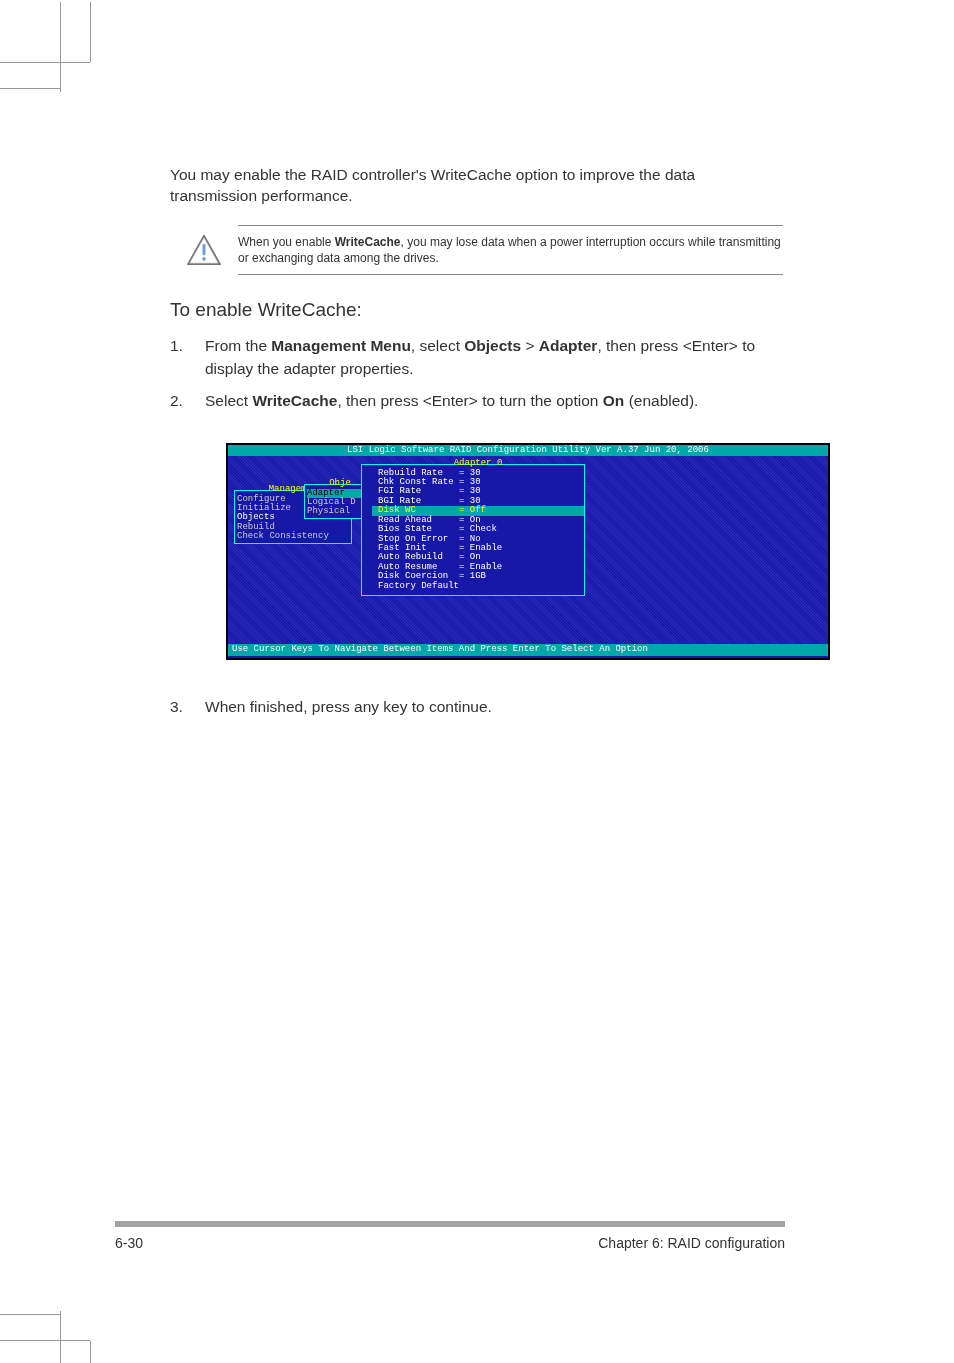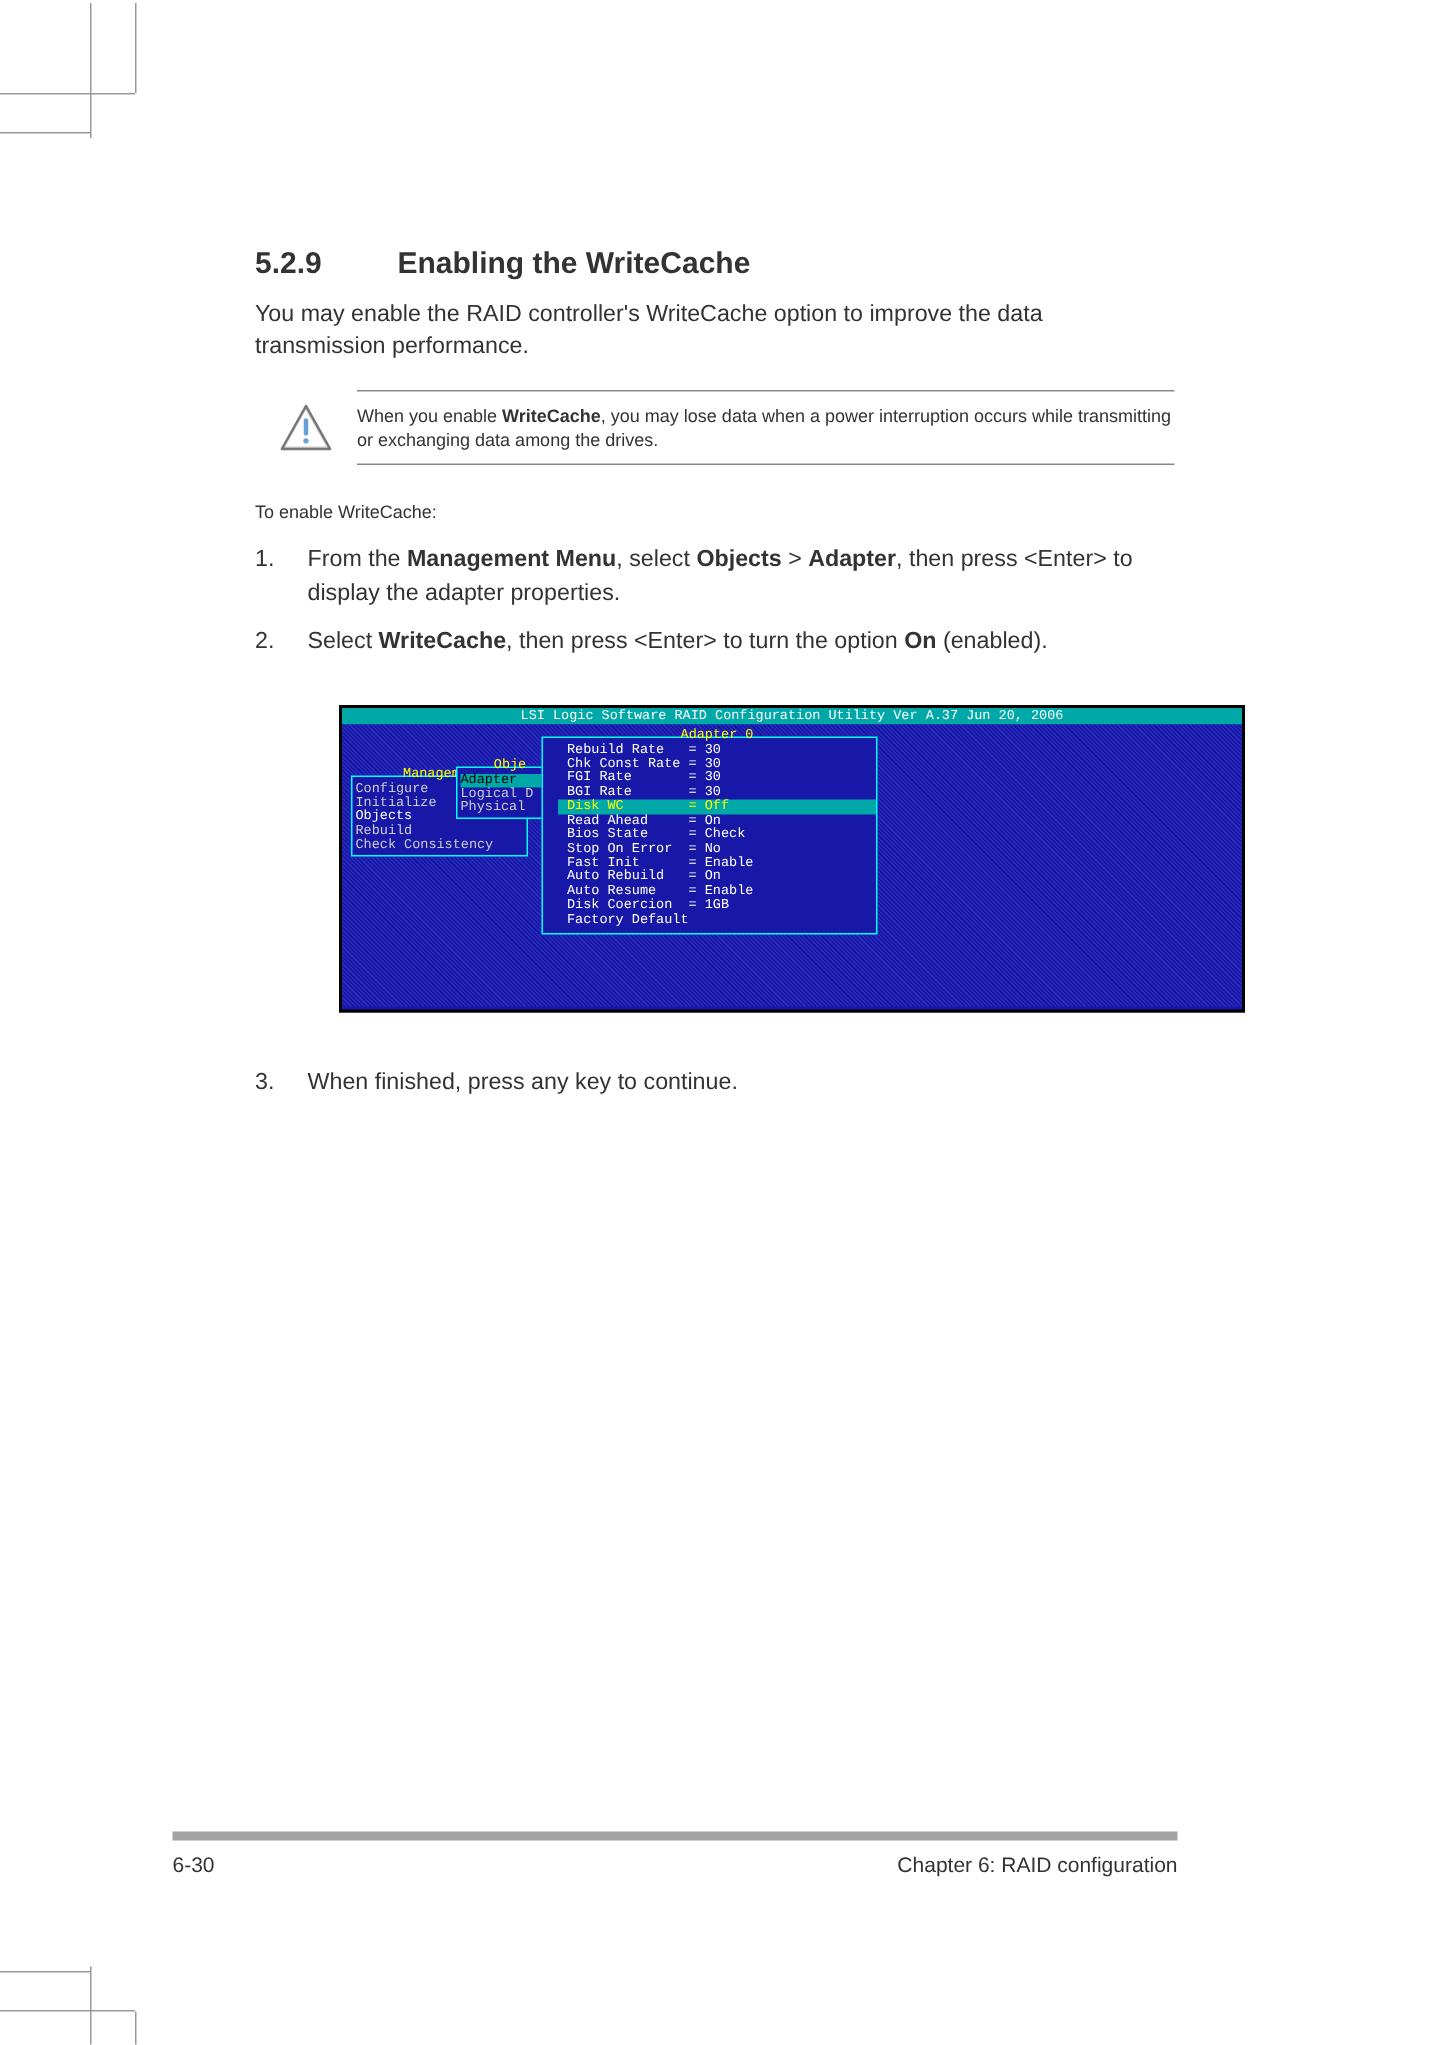--- a/index.html
+++ b/index.html
@@ -75,21 +75,21 @@
     height: 32px;
   }
   .note-text {
     font-size: 12px;
     line-height: 1.35;
     color: #333;
     flex: 1;
   }
   .note-text b { font-weight: bold; }
   .sub {
-    font-size: 12px;
+    font-size: 19px;
     margin: 0 0 14px 0;
   }
   ol.steps {
     list-style: none;
     padding: 0;
     margin: 0 0 30px 0;
   }
   ol.steps li {
     font-size: 15.5px;
     line-height: 1.45;
@@ -210,23 +210,20 @@
 </div>
 <div class="crop-marks-bottom">
   <div class="crop-bh1"></div>
     <div class="crop-bh2"></div>
     <div class="crop-bv1"></div>
     <div class="crop-bv2"></div>
 </div>
 
 <div class="page">
 
-  <h2>
-    <span class="num">5.2.9</span><span>Enabling the WriteCache</span>
-  </h2>
 
   <p class="intro">You may enable the RAID controller's WriteCache option to improve the data transmission performance.</p>
 
   <div class="note-box">
     <div class="note-icon-wrap">
       <svg class="note-icon" viewBox="0 0 40 36">
         <path d="M20 2 L38 34 L2 34 Z" fill="none" stroke="#777" stroke-width="2" stroke-linejoin="round"></path>
         <path d="M20 2 L38 34 L2 34 Z" fill="none" stroke="#bbb" stroke-width="0.5" transform="translate(0,0) scale(0.88) translate(2.5,3)"></path>
         <rect x="18.3" y="11" width="3.4" height="13" rx="1.7" fill="#6aa0d8"></rect>
         <circle cx="20" cy="28" r="2" fill="#6aa0d8"></circle>
@@ -284,20 +281,21 @@
               <div class="row">Stop On Error  = No</div>
               <div class="row">Fast Init      = Enable</div>
               <div class="row">Auto Rebuild   = On</div>
               <div class="row">Auto Resume    = Enable</div>
               <div class="row">Disk Coercion  = 1GB</div>
               <div class="row">Factory Default</div>
             </div>
         </div>
 
       </div>
+      <div class="bios-footer">Use Cursor Keys To Navigate Between Items And Press Enter To Select An Option</div>
     </div>
   </div>
 
   <ol class="steps">
     <li>
       <span class="n">3.</span>
       <span>When finished, press any key to continue.</span>
     </li>
   </ol>
 

